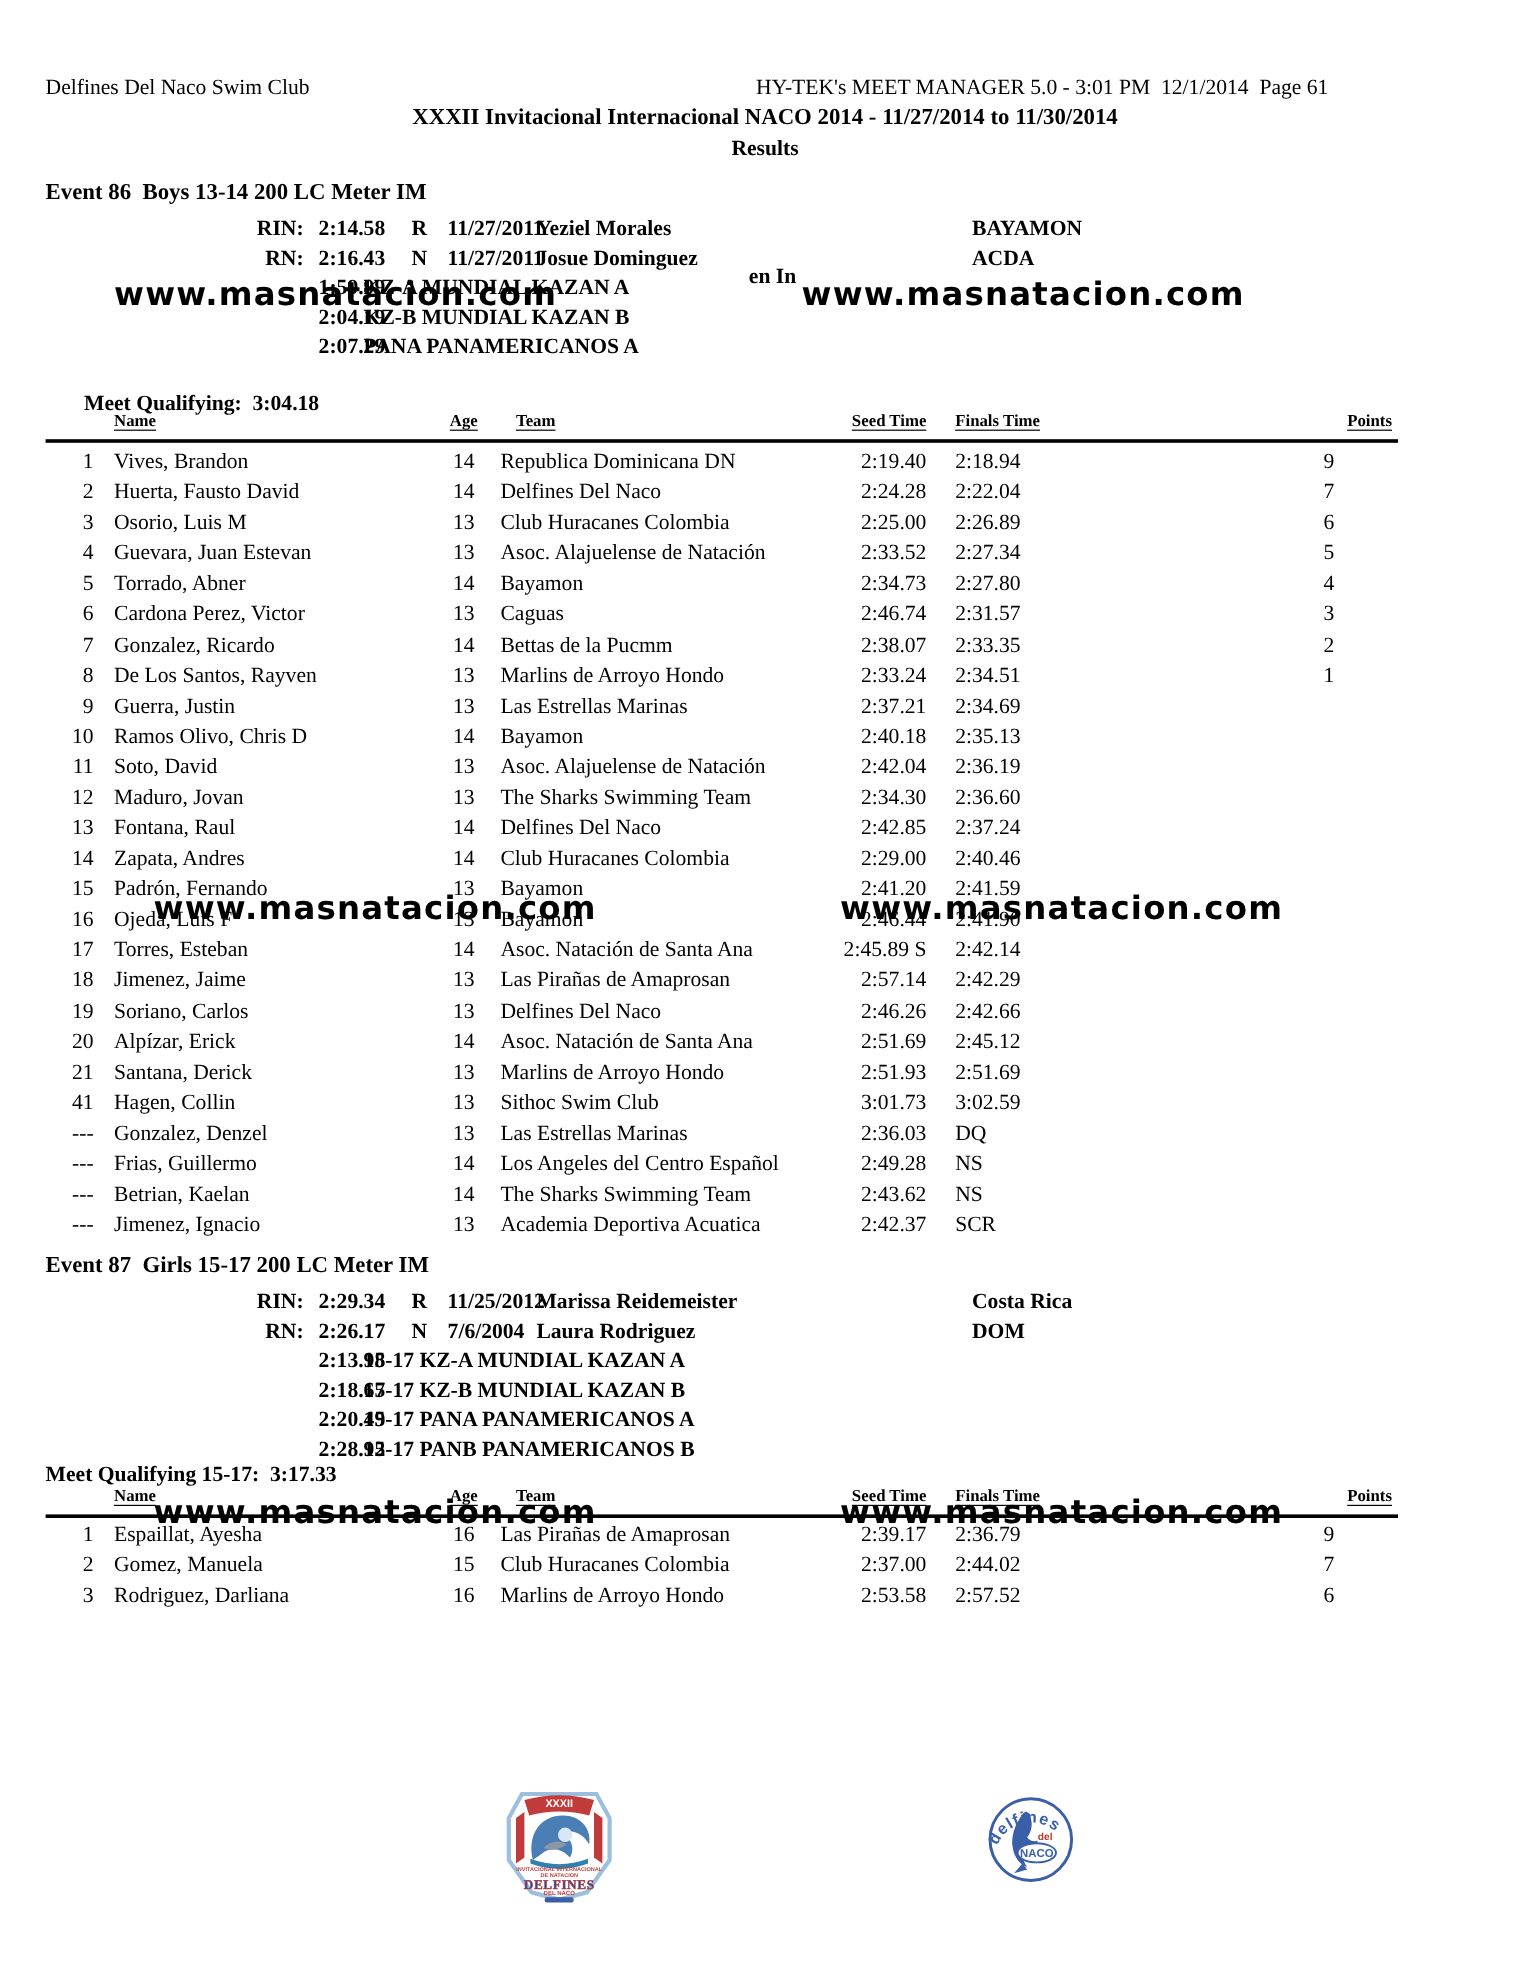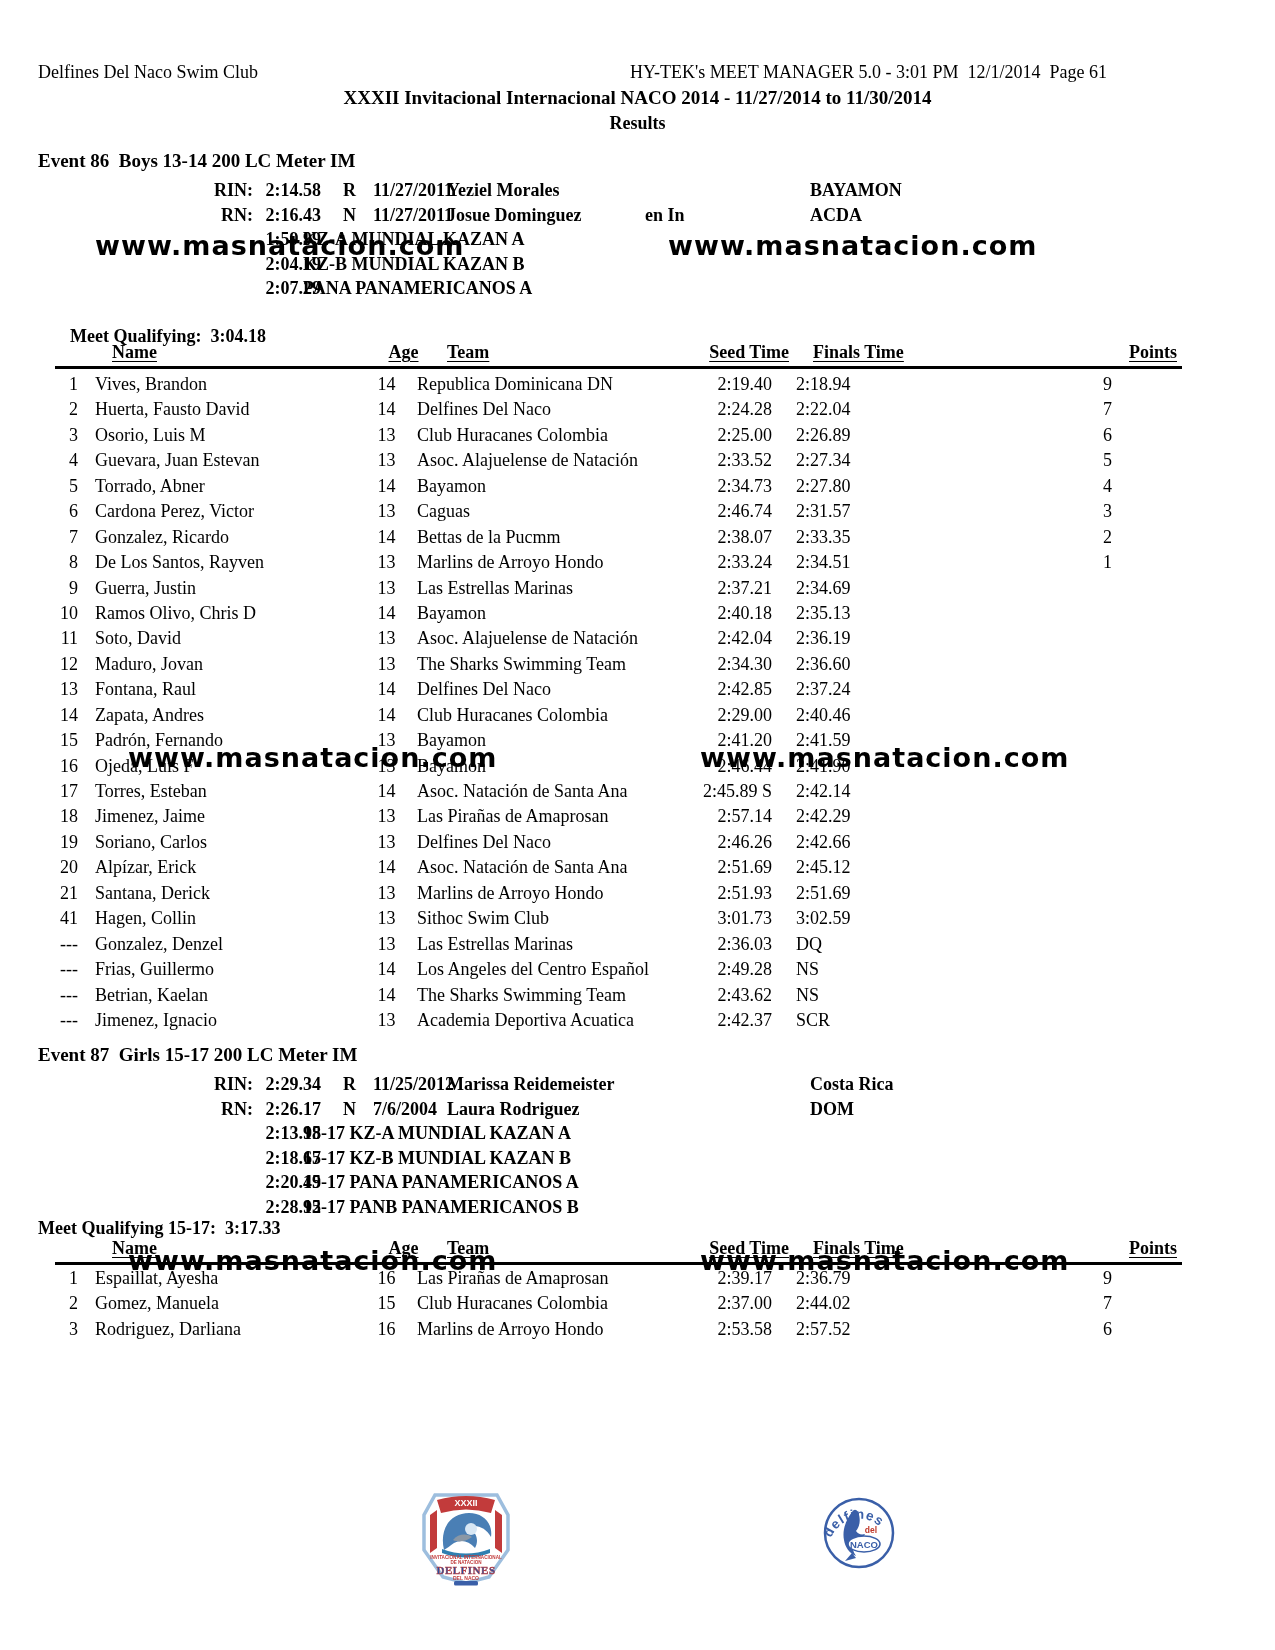--- a/index.html
+++ b/index.html
@@ -12,25 +12,25 @@
   .content{position:relative;z-index:1;}
   
   .rec-block{position:absolute;left:38px;width:1127px;}
   .rec-row{position:relative;height:24.5px;line-height:24.5px;font-weight:bold;font-size:18px;}
   .rec-row span{position:absolute;top:0;white-space:pre;}
   .rl{left:130px;width:85px;text-align:right;}
   .rt{left:193px;width:90px;text-align:right;}
   .rf{left:305px;}
   .rd{left:335px;}
   .rn{left:409px;}
-  .rx{left:607px;}
+  .rx{left:586px;margin-top:15px;}
   .rm{left:772px;}
   .rs{left:265px;}
   
-  .thead{position:absolute;left:55px;width:1127px;height:26px;line-height:24px;border-bottom:3px solid #000;font-weight:bold;font-size:18px;}
+  .thead{position:absolute;left:38px;width:1127px;height:26px;line-height:24px;border-bottom:3px solid #000;font-weight:bold;font-size:14px;}
   .thead span{position:absolute;top:0;text-decoration:underline;text-underline-offset:3px;white-space:pre;}
   .tbody{position:absolute;left:38px;width:1127px;}
   .res-row{position:relative;height:25.45px;line-height:25.45px;font-size:18px;}
   .res-row span{position:absolute;top:0;white-space:pre;}
   .cp{left:0;width:40px;text-align:right;}
   .cn{left:57px;}
   .ca{left:330px;width:37px;text-align:center;}
   .ct{left:379px;}
   .cs{left:596px;width:138px;text-align:right;}
   .cf{left:758px;width:142px;text-align:left;}

